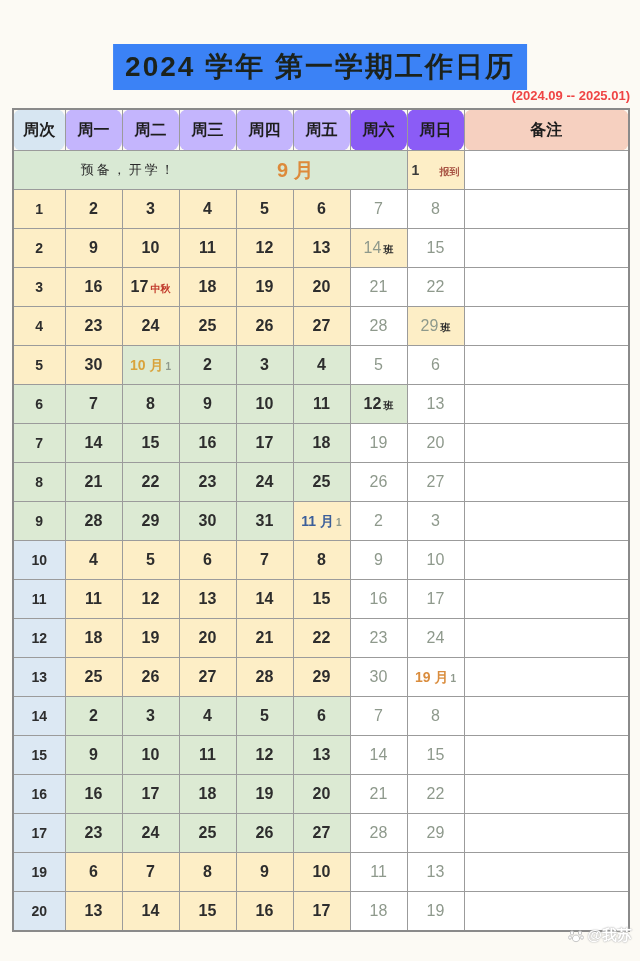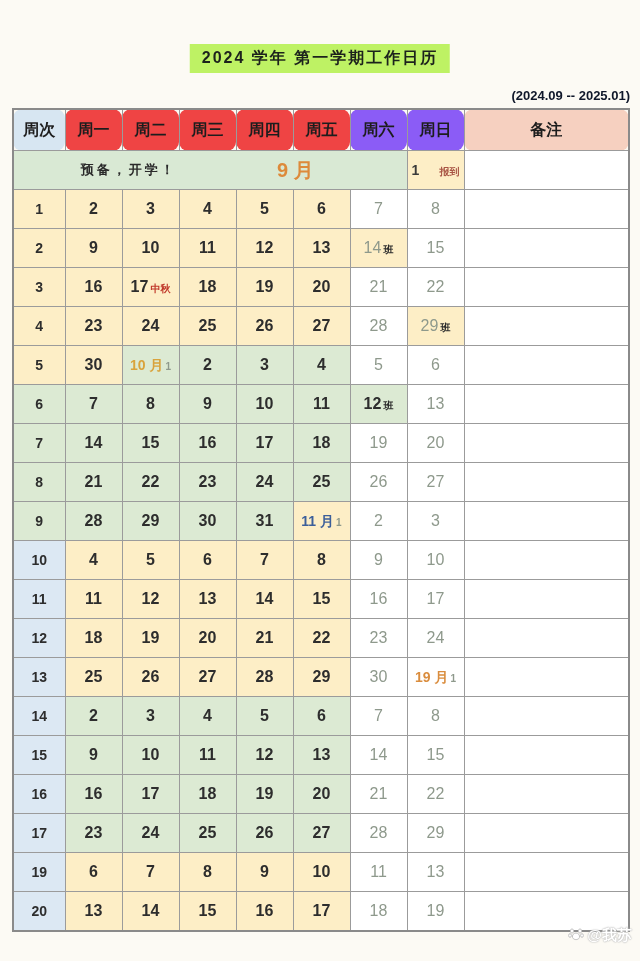--- a/index.html
+++ b/index.html
@@ -4,45 +4,45 @@
 <style>
   html,body { margin:0; padding:0; }
   body { font-family:"Liberation Sans","DejaVu Sans",sans-serif; background:#e8e6e1; }
   .page {
     position:relative; width:640px; height:961px; margin:0 auto;
     background:#fcfaf4; overflow:hidden;
   }
   
   .title {
     position:absolute; top:44px; left:50%; transform:translateX(-50%);
-    background:#bef264; color:#1c221c; font-size:16px; font-weight:700;
+    background:#3b82f6; color:#1c221c; font-size:28px; font-weight:700;
     padding:4px 12px; letter-spacing:2px; white-space:nowrap;
   }
   .date-range {
     position:absolute; top:88px; right:10px;
-    font-size:13px; font-weight:600; color:#0f172a;
+    font-size:13px; font-weight:600; color:#ef4444;
   }
   
   table.cal {
     position:absolute; left:12px; top:108px; width:616px;
     border-collapse:collapse; table-layout:fixed;
     border:2px solid #8a8a8a;
   }
   .cal th, .cal td { border:1px solid #9b9b9b; text-align:center; vertical-align:middle; padding:0; }
   .cal th { height:40px; font-size:16px; font-weight:700; color:#1d1d1d;border-radius:9px; }
   .th-week   { background:#d7e6f2; }
-  .th-day    { background:#ef4444; }
+  .th-day    { background:#c4b5fd; }
   .th-weekend{ background:#8b5cf6; color:#2e3d2c; }
   .th-remark { background:#f6d0c0; }
   
   .banner-row td { height:38px; }
   .banner-main { background:#d9e9d4; position:relative; }
   .banner-note {
     position:absolute; left:17%; top:50%; transform:translateY(-50%);
-    font-size:13px; font-weight:700; color:#2a2a2a; letter-spacing:3px; white-space:nowrap;
+    font-size:13px; font-weight:400; color:#2a2a2a; letter-spacing:3px; white-space:nowrap;
   }
   .banner-month {
     position:absolute; left:67%; top:50%; transform:translateY(-50%);
     font-size:20px; font-weight:700; color:#dd8a3a; white-space:nowrap;text-align:right;
   }
   
   .cell { height:38px; }
   .bg-cream { background:#fdeec6; }
   .bg-green { background:#dcead3; }
   .bg-blue  { background:#dce8f3; }
@@ -57,21 +57,21 @@
   .num.month { font-size:14px; }
   .week .num { font-size:14px; }
   .sfx { font-size:10px; margin-left:2px; font-weight:700; }
   .week .sfx { font-size:9px; font-style:italic; margin-left:0; }
   .sun-banner { background:#fdeec6; }
   .sun-banner .d1 { font-size:14px; font-weight:700; color:#3a3a3a; }
   .sun-banner .tag { font-size:10px; font-weight:700; color:#a85444; margin-left:20px; }
   
   .watermark {
     position:absolute; right:8px; bottom:16px;
-    display:flex; align-items:flex-start; gap:3px;
+    display:flex; align-items:center; gap:3px;
     color:#ffffff; font-size:15px; font-weight:700;
     text-shadow:0 0 1px #ababab, 0 0 2px #b9b9b9;
   }
   .watermark svg { display:block; }
 </style>
 </head>
 <body>
 
 <div class="page">
 

